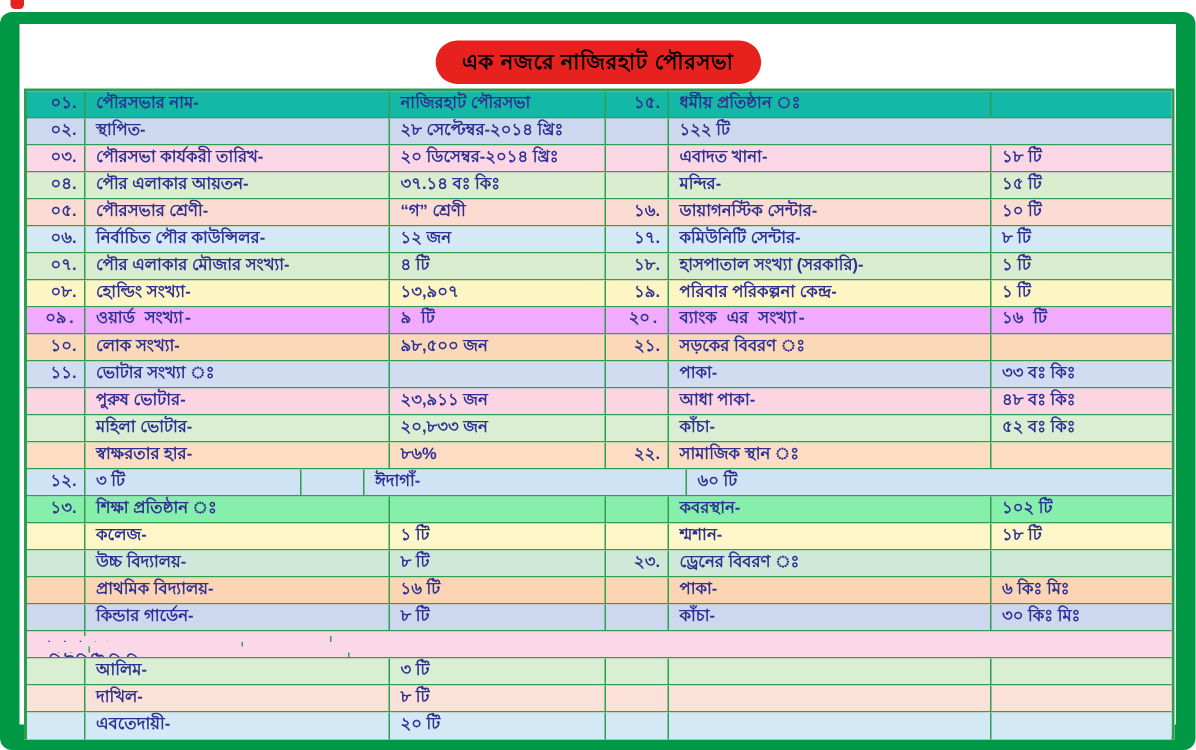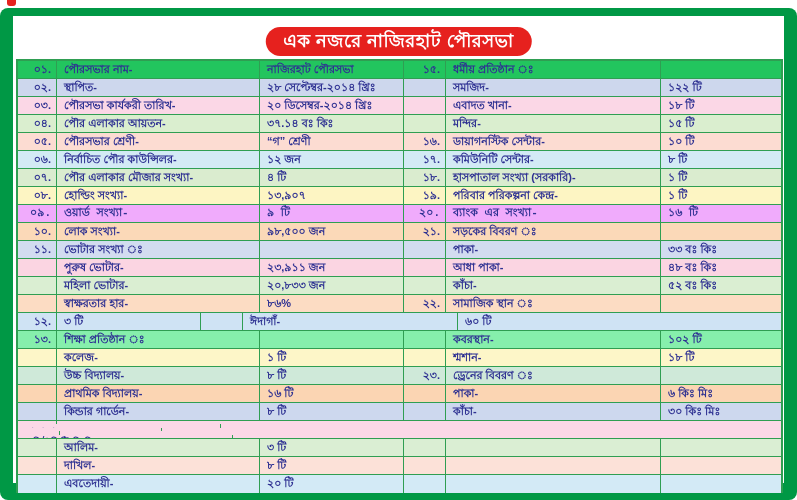--- a/index.html
+++ b/index.html
@@ -18,22 +18,22 @@
     position:absolute; left:0; top:8px; width:797px; height:492px;
     background:#009845; border-radius:8px;
   }
   .inner {
     position:absolute; left:13px; top:8px; width:771px; height:467px;
     background:#ffffff;
   }
   .banner {
     position:absolute; left:50%; top:11px; transform:translateX(-50%);
     height:29px; line-height:29px; padding:0 18px;
-    background:#e6211e; color:#ffffff; border-radius:15px;
-    font-size:18px; font-weight:bold; white-space:nowrap;
+    background:#e6211e; color:#000000; border-radius:15px;
+    font-size:14px; font-weight:bold; white-space:nowrap;
     letter-spacing:.5px;
   }
   .info-table {
     position:absolute; left:3px; top:43px; width:767px; height:434px;
     border:2px solid #2f9e52; background:#fff;
   }
   .row {
     display:flex; width:100%; height:18px;
     border-bottom:1px solid #2f9e52;
   }
@@ -52,34 +52,33 @@
 </style>
 </head>
 <body>
 
 <div class="corner-mark"></div>
 
 <div class="frame">
   <div class="inner">
     <div class="banner">এক নজরে নাজিরহাট পৌরসভা</div>
     <div class="info-table">
-        <div class="row" style="background: #22c55e;">
+        <div class="row" style="background: #14b8a6;">
           <div class="cell num">০১.</div>
           <div class="cell lbl">পৌরসভার নাম-</div>
           <div class="cell val">নাজিরহাট পৌরসভা</div>
           <div class="cell num2">১৫.</div>
           <div class="cell lbl2">ধর্মীয় প্রতিষ্ঠান ঃ</div>
           <div class="cell val2"></div>
         </div>
         <div class="row" style="background: rgb(205, 215, 237);">
           <div class="cell num">০২.</div>
           <div class="cell lbl">স্থাপিত-</div>
           <div class="cell val">২৮ সেপ্টেম্বর-২০১৪ খ্রিঃ</div>
           <div class="cell num2"></div>
-          <div class="cell lbl2">সমজিদ-</div>
           <div class="cell val2">১২২ টি</div>
         </div>
         <div class="row" style="background: rgb(251, 215, 230);">
           <div class="cell num">০৩.</div>
           <div class="cell lbl">পৌরসভা কার্যকরী তারিখ-</div>
           <div class="cell val">২০ ডিসেম্বর-২০১৪ খ্রিঃ</div>
           <div class="cell num2"></div>
           <div class="cell lbl2">এবাদত খানা-</div>
           <div class="cell val2">১৮ টি</div>
         </div>

